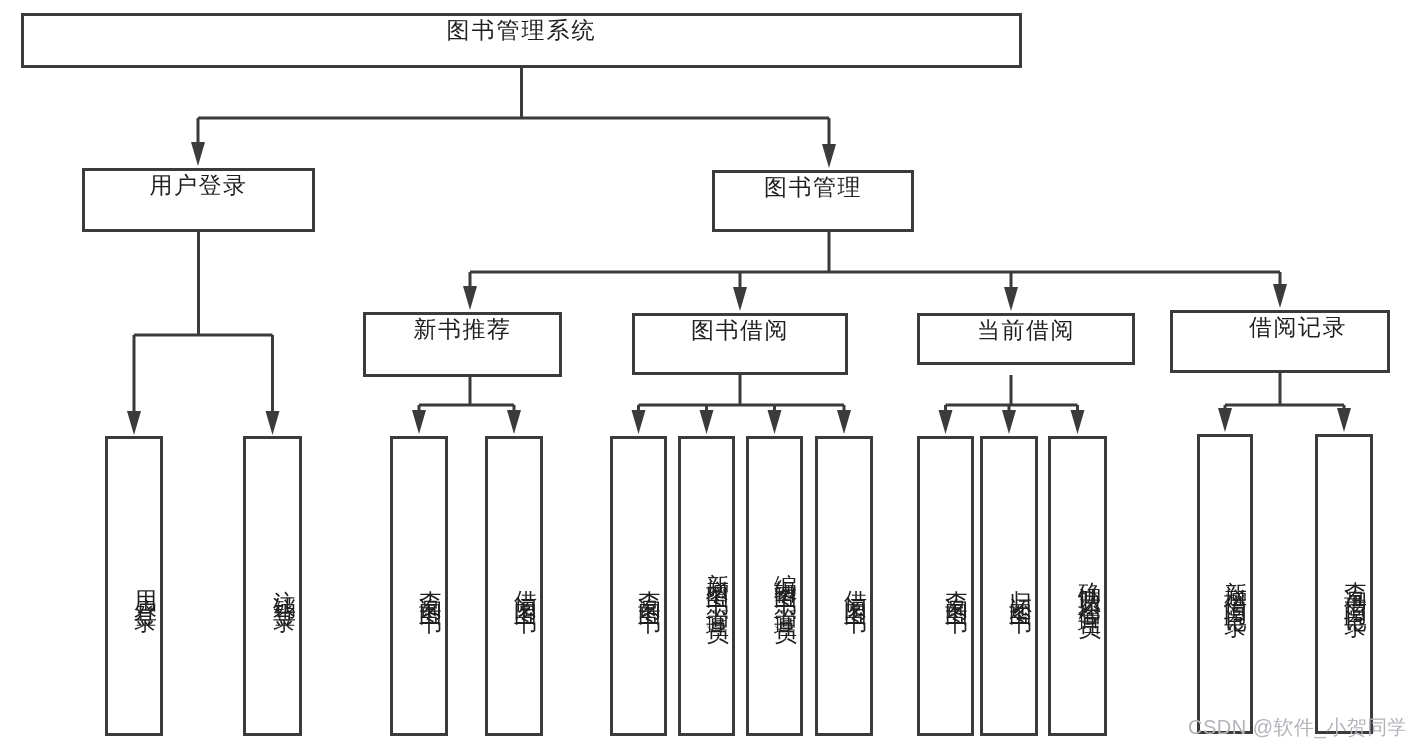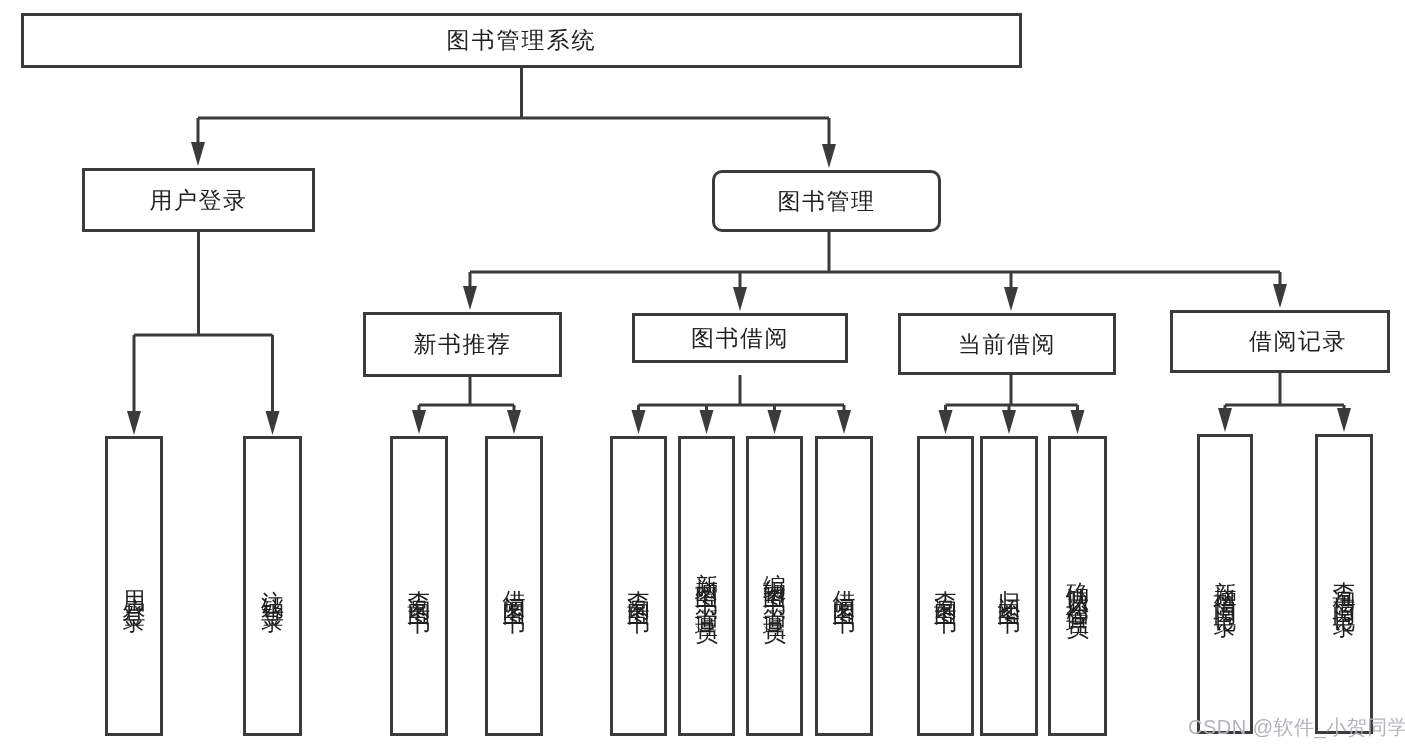--- a/index.html
+++ b/index.html
@@ -4,21 +4,21 @@
 <style>
   html,body { margin:0; padding:0; background:#ffffff; }
   .canvas {
     position:relative; width:1405px; height:747px; background:#ffffff;
     font-family:"Liberation Sans","DejaVu Sans",sans-serif; overflow:hidden;
   }
   .wires { position:absolute; left:0; top:0; width:1405px; height:747px; }
   .box {
     position:absolute; box-sizing:border-box; background:#ffffff;
     border:3px solid #3b3b3b; color:#1f1f1f;
-    display:flex; align-items:center; justify-content:center;
+    display:flex; align-items:flex-start; justify-content:center;
     text-align:center; line-height:1.25;
   }
   .h-label { font-size:23px; letter-spacing:1.5px; white-space:nowrap; }
   .v-box   { writing-mode:vertical-rl; text-orientation:mixed;
              font-size:23px; letter-spacing:7px; }
   .root-box { font-size:23px; letter-spacing:2px; }
   .watermark {
     position:absolute; left:1188px; top:714px; z-index:5;
     font-size:20px; color:#b1b4b9; letter-spacing:0.5px; white-space:nowrap;
   }
@@ -68,31 +68,31 @@
     </g>
   </svg>
 
   <div class="box root-box" style="left:21px; top:13px; width:1001px; height:55px;">
     <span>图书管理系统</span>
   </div>
 
   <div class="box h-label" style="left:82px; top:168px; width:233px; height:64px;">
     <span>用户登录</span>
   </div>
-  <div class="box h-label" style="left:712px; top:170px; width:229px; height:62px;border-radius:10px;">
+  <div class="box h-label" style="left:712px; top:170px; width:202px; height:62px;">
     <span>图书管理</span>
   </div>
 
   <div class="box h-label" style="left:363px; top:312px; width:199px; height:65px;">
     <span>新书推荐</span>
   </div>
-  <div class="box h-label" style="left:632px; top:313px; width:216px; height:50px;">
+  <div class="box h-label" style="left:632px; top:313px; width:216px; height:62px;">
     <span>图书借阅</span>
   </div>
-  <div class="box h-label" style="left:898px; top:313px; width:218px; height:62px;">
+  <div class="box h-label" style="left:917px; top:313px; width:218px; height:52px;">
     <span>当前借阅</span>
   </div>
   <div class="box h-label" style="left:1170px; top:310px; width:220px; height:63px;padding-left:36px;">
     <span>借阅记录</span>
   </div>
 
   <div class="box v-box" style="left:105px; top:436px; width:58px; height:300px;">
     <span>用户登录</span>
   </div>
   <div class="box v-box" style="left:243px; top:436px; width:59px; height:300px;">

